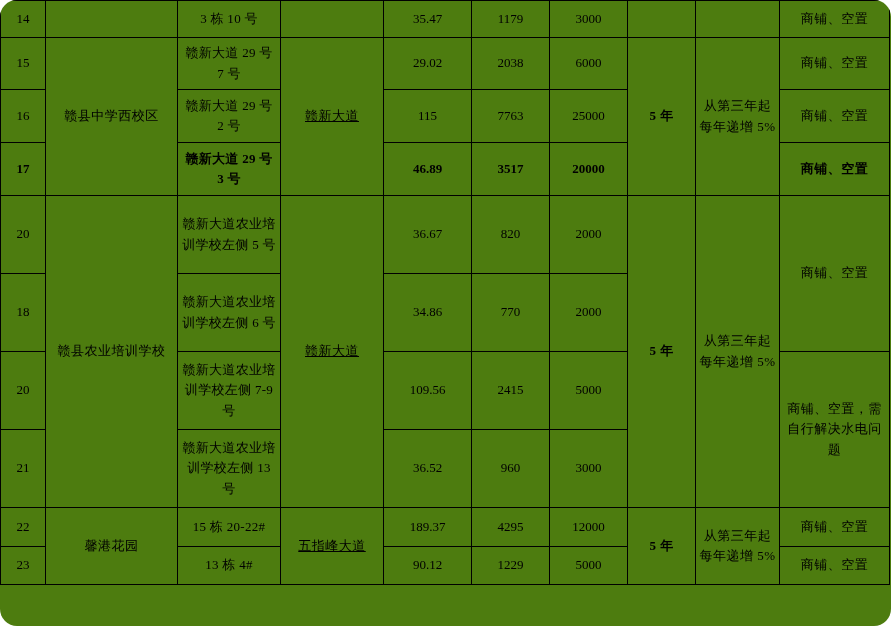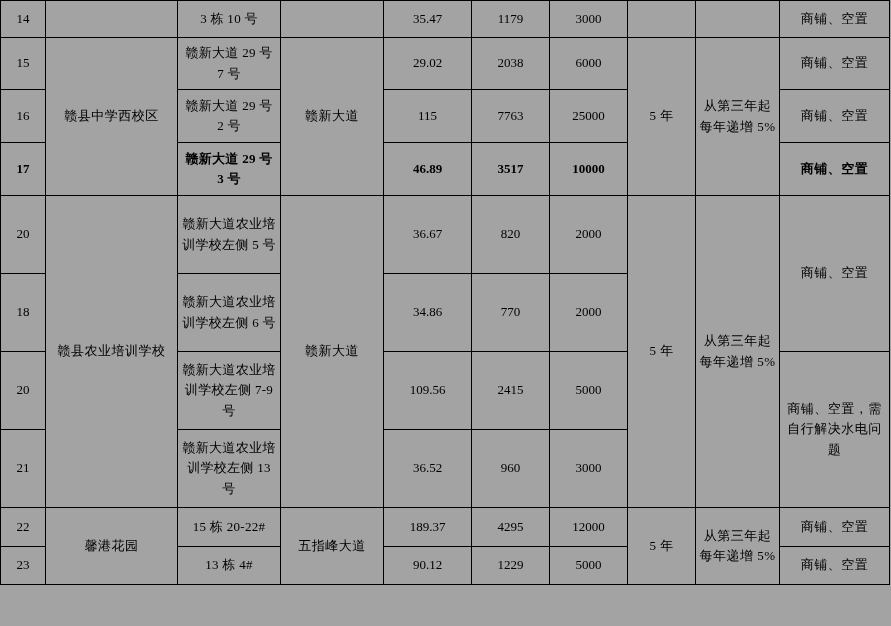--- a/index.html
+++ b/index.html
@@ -9,43 +9,44 @@
   }
   body {
     font-family: "Liberation Serif", "DejaVu Serif", serif;
     color: #000000;
   }
   #sheet {
     width: 891px;
     height: 626px;
     position: relative;
     overflow: hidden;
-    background: #a3a3a3;
+    background: #4d7c0f;
+    border-radius: 17px;
   }
   table.grid {
     border-collapse: collapse;
     table-layout: fixed;
     width: 889px;
     margin: 0;
   }
   table.grid td {
     border: 1px solid #000000;
     text-align: center;
     vertical-align: middle;
     font-size: 13px;
     line-height: 1.55;
     padding: 2px 3px;
     word-break: break-all;
   }
   td.num { font-size: 13px; }
   td.name { font-size: 13.5px; letter-spacing: 0.5px; }
   td.addr { font-size: 13px; letter-spacing: 0.3px; }
-  td.street { font-size: 13.5px; letter-spacing: 0.5px; }
+  td.street { font-size: 13.5px; letter-spacing: 0.5px; text-decoration: underline; }
   td.area, td.price, td.deposit { font-family: "Liberation Serif", serif; font-size: 13px; }
-  td.term { font-size: 13px; letter-spacing: 0.5px; }
+  td.term { font-size: 13px; letter-spacing: 0.5px; font-weight: bold; }
   td.incr { font-size: 13px; letter-spacing: 0.5px; line-height: 1.7; }
   td.remark { font-size: 13px; letter-spacing: 0.5px; line-height: 1.7; margin-left: 31px; }
   .colw1 { width: 45px; }
   .colw2 { width: 132px; }
   .colw3 { width: 103px; }
   .colw4 { width: 103px; }
   .colw5 { width: 88px; }
   .colw6 { width: 78px; }
   .colw7 { width: 78px; }
   .colw8 { width: 68px; }
@@ -104,21 +105,21 @@
         <td class="price">7763</td>
         <td class="deposit">25000</td>
         <td class="remark">商铺、空置</td>
       </tr>
 
       <tr style="height:53px;font-weight:bold;">
         <td class="num">17</td>
         <td class="addr">赣新大道 29 号 3 号</td>
         <td class="area">46.89</td>
         <td class="price">3517</td>
-        <td class="deposit">10000</td>
+        <td class="deposit">20000</td>
         <td class="remark">商铺、空置</td>
       </tr>
 
       <tr style="height:78px;">
         <td class="num">20</td>
         <td class="name" rowspan="4">赣县农业培训学校</td>
         <td class="addr">赣新大道农业培训学校左侧 5 号</td>
         <td class="street" rowspan="4">赣新大道</td>
         <td class="area">36.67</td>
         <td class="price">820</td>

